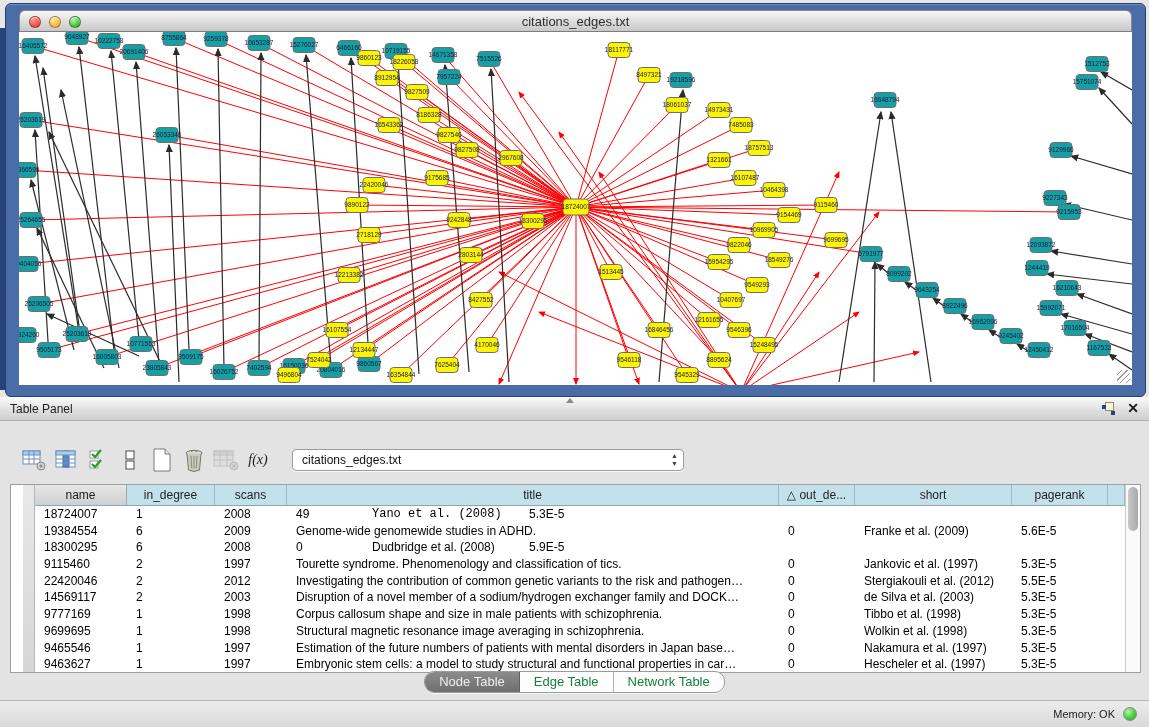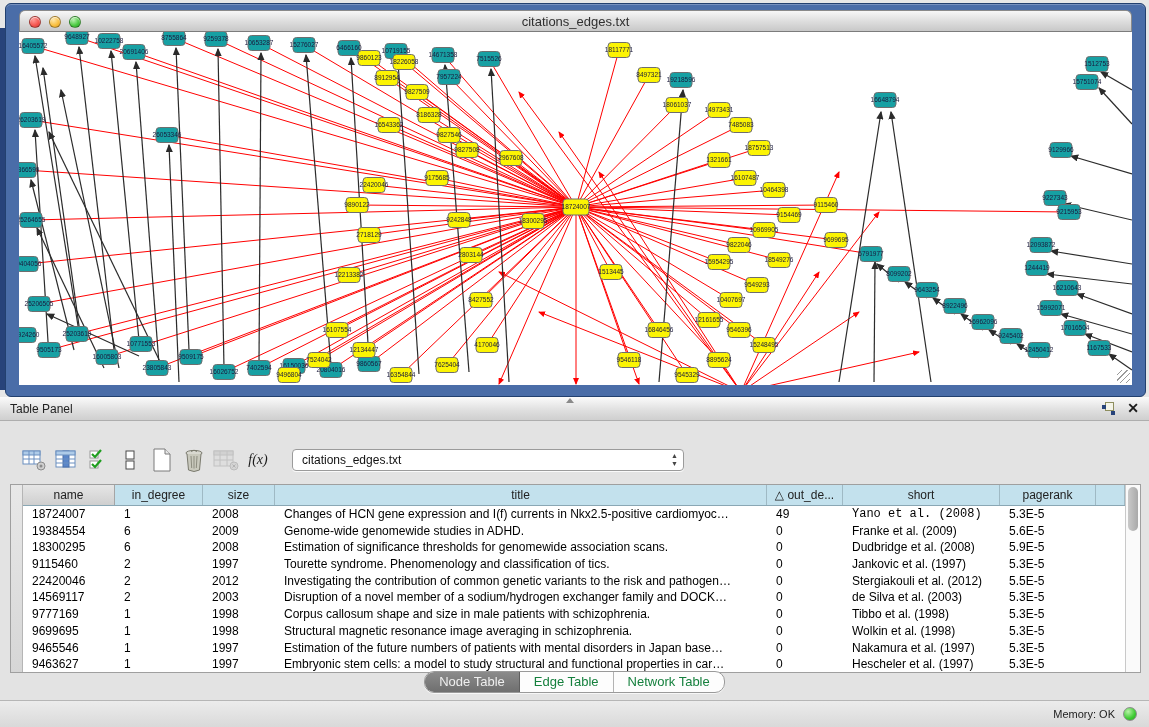--- a/index.html
+++ b/index.html
@@ -55,21 +55,21 @@
   .tbtn svg { display:block; }
   .fx { font-family:"Liberation Serif", serif; font-style:italic; font-size:14px; color:#1a1a1a; }
   .combo { margin-left:18px; width:392px; height:22px; background:#fff;
     border:1px solid #9b9b9b; border-radius:4px; position:relative;
     font-size:12px; color:#111; line-height:20px; padding-left:9px;
     box-shadow:0 1px 0 rgba(255,255,255,.8); }
   .combo .arrows { position:absolute; right:5px; top:2px; font-size:7px; color:#444; line-height:8px; text-align:center; }
 
   
   .table-wrap { position:absolute; left:10px; top:63px; width:1131px; height:189px;
-    background:#fff; border:1px solid #9f9f9f; display:flex; }
+    background:#fff; border:1px solid #9f9f9f; display:flex;padding-left:12px; }
   .row-gutter { width:12px; background:linear-gradient(#e8e8e8,#d6d6d6); border-right:1px solid #b5b5b5; }
   .grid { flex:1; display:flex; flex-direction:column; overflow:hidden; }
   .grid-head { display:flex; height:21px; background:#c3e1ed; border-bottom:1px solid #8aa7b4; }
   .hcell { font-size:12px; color:#222; text-align:center; line-height:20px;
     border-right:1px solid #9fb9c4; overflow:hidden; white-space:nowrap; }
   .hcell.selected { background:linear-gradient(#e6e6e6,#cfcfcf); border-right:1px solid #a5a5a5; }
   .grid-body { flex:1; }
   .drow { display:flex; height:16.7px; }
   .dcell { font-size:12px; color:#000; line-height:16.5px; padding-left:9px;
     overflow:hidden; white-space:nowrap; }
@@ -761,51 +761,49 @@
           <span class="arrows">▲<br>▼</span>
         </div>
       </div>
 
       <div class="table-wrap">
         <div class="row-gutter"></div>
         <div class="grid">
           <div class="grid-head" id="grid-head">
               <div class="hcell selected" style="width: 92px;">name</div>
               <div class="hcell" style="width: 88px;">in_degree</div>
-              <div class="hcell" style="width: 72px;">size</div>
+              <div class="hcell" style="width: 72px;">scans</div>
               <div class="hcell" style="width: 492px;">title</div>
               <div class="hcell" style="width: 76px;">△ out_de...</div>
               <div class="hcell" style="width: 157px;">short</div>
               <div class="hcell" style="width: 96px;">pagerank</div>
               <div class="hcell" style="flex: 1 1 0%;"></div>
             </div>
           <div class="grid-body" id="grid-body">
               <div class="drow">
                 <div class="dcell" style="width: 92px;">18724007</div>
                 <div class="dcell" style="width: 88px;">1</div>
                 <div class="dcell" style="width: 72px;">2008</div>
-                <div class="dcell" style="width: 492px;">Changes of HCN gene expression and I(f) currents in Nkx2.5-positive cardiomyoc…</div>
                 <div class="dcell" style="width: 76px;">49</div>
                 <div class="dcell" style="width: 157px; font-family: Liberation Mono, monospace;">Yano et al. (2008)</div>
                 <div class="dcell" style="width: 96px;">5.3E-5</div>
               </div>
               <div class="drow">
                 <div class="dcell" style="width: 92px;">19384554</div>
                 <div class="dcell" style="width: 88px;">6</div>
                 <div class="dcell" style="width: 72px;">2009</div>
                 <div class="dcell" style="width: 492px;">Genome-wide genomewide studies in ADHD.</div>
                 <div class="dcell" style="width: 76px;">0</div>
                 <div class="dcell" style="width: 157px;">Franke et al. (2009)</div>
                 <div class="dcell" style="width: 96px;">5.6E-5</div>
               </div>
               <div class="drow">
                 <div class="dcell" style="width: 92px;">18300295</div>
                 <div class="dcell" style="width: 88px;">6</div>
                 <div class="dcell" style="width: 72px;">2008</div>
-                <div class="dcell" style="width: 492px;">Estimation of significance thresholds for genomewide association scans.</div>
                 <div class="dcell" style="width: 76px;">0</div>
                 <div class="dcell" style="width: 157px;">Dudbridge et al. (2008)</div>
                 <div class="dcell" style="width: 96px;">5.9E-5</div>
               </div>
               <div class="drow">
                 <div class="dcell" style="width: 92px;">9115460</div>
                 <div class="dcell" style="width: 88px;">2</div>
                 <div class="dcell" style="width: 72px;">1997</div>
                 <div class="dcell" style="width: 492px;">Tourette syndrome. Phenomenology and classification of tics.</div>
                 <div class="dcell" style="width: 76px;">0</div>

